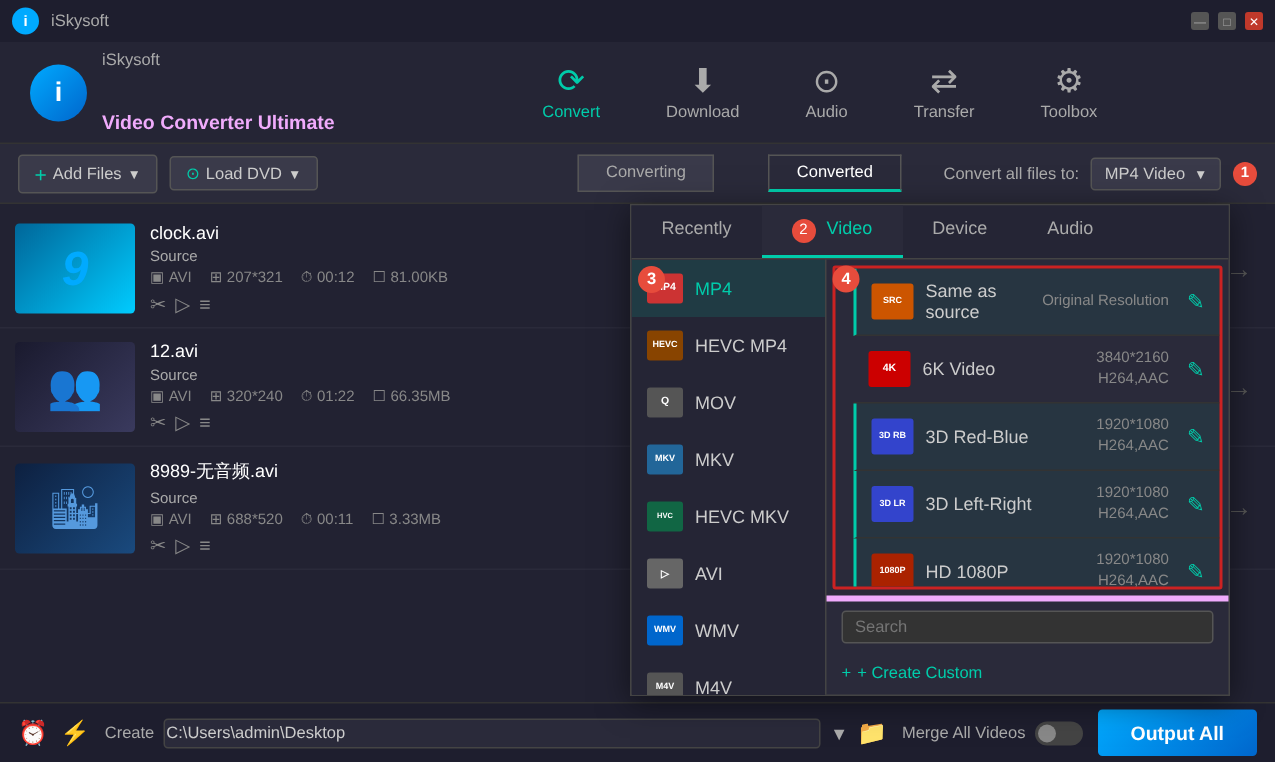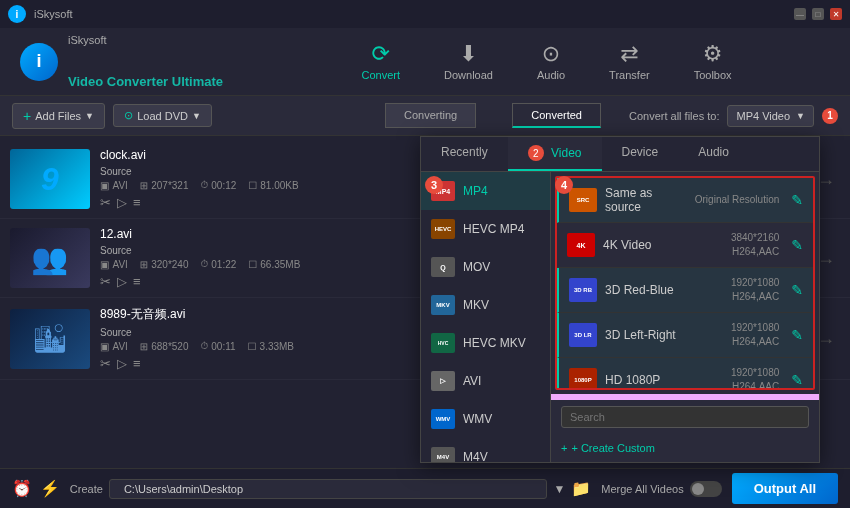--- a/index.html
+++ b/index.html
@@ -70,21 +70,21 @@
     }
     .brand-logo {
       width: 38px; height: 38px;
       background: linear-gradient(135deg, #00aaff, #0066cc);
       border-radius: 50%;
       display: flex; align-items: center; justify-content: center;
       color: white; font-size: 18px; font-weight: bold;
     }
     .brand-text { color: #fff; }
     .brand-text .top { font-size: 11px; color: #aaa; }
-    .brand-text .bottom { font-size: 13px; font-weight: bold; color: #14b8a6; margin-top: 28px; }
+    .brand-text .bottom { font-size: 13px; font-weight: bold; color: #f0abfc; margin-top: 28px; }
     .nav-items {
       display: flex;
       gap: 0;
       flex: 1;
       justify-content: center;
     }
     .nav-item {
       display: flex;
       flex-direction: column;
       align-items: center;
@@ -308,20 +308,21 @@
       flex: 1;
       overflow-y: auto;
     }
     .quality-item {
       display: flex;
       align-items: center;
       padding: 8px 10px;
       gap: 8px;
       cursor: pointer;
       border-bottom: 1px solid #333;
+      margin-left: 12px;
     }
     .quality-item.highlighted {
       background: #00ccaa11;
       border-left: 2px solid #00ccaa;
     }
     .qi-icon {
       width: 28px; height: 24px;
       background: #444;
       border-radius: 2px;
       font-size: 7px;
@@ -343,21 +344,21 @@
     .quality-list-wrapper {
       flex: 1;
       border: 2px solid #cc2222;
       margin: 4px;
       border-radius: 2px;
       overflow: hidden;
     }
 
     .search-bar {
       padding: 6px 10px;
-      border-top: 6px solid #f0abfc;
+      border-top: 4px solid #f0abfc;
     }
     .search-input {
       width: 100%;
       background: #333;
       border: 1px solid #555;
       color: #ccc;
       padding: 4px 8px;
       border-radius: 3px;
       font-size: 11px;
     }
@@ -388,21 +389,21 @@
       display: flex;
       align-items: center;
       gap: 6px;
       flex: 1;
     }
     .output-label { color: #aaa; font-size: 11px; }
     .output-value {
       background: #2a2a3a;
       border: 1px solid #444;
       color: #ccc;
-      padding: 3px 14px;
+      padding: 3px 1px;
       border-radius: 3px;
       font-size: 11px;
       flex: 1;
     }
     .output-folder { color: #00aaff; font-size: 16px; cursor: pointer; }
     .merge-videos {
       display: flex;
       align-items: center;
       gap: 6px;
       color: #aaa;
@@ -640,21 +641,21 @@
 
             <div class="quality-item highlighted">
               <div class="qi-icon qi-source">SRC</div>
               <div class="qi-label">Same as source</div>
               <div class="qi-res">Original Resolution</div>
               <span class="qi-edit">✎</span>
             </div>
 
             <div class="quality-item">
               <div class="qi-icon qi-4k">4K</div>
-              <div class="qi-label">4K Video</div>
+              <div class="qi-label">6K Video</div>
               <div class="qi-res">
                 <div>3840*2160</div>
                 <div>H264,AAC</div>
               </div>
               <span class="qi-edit">✎</span>
             </div>
 
             <div class="quality-item highlighted">
               <div class="qi-icon qi-3drb" style="font-size:6px;">3D RB</div>
               <div class="qi-label">3D Red-Blue</div>

